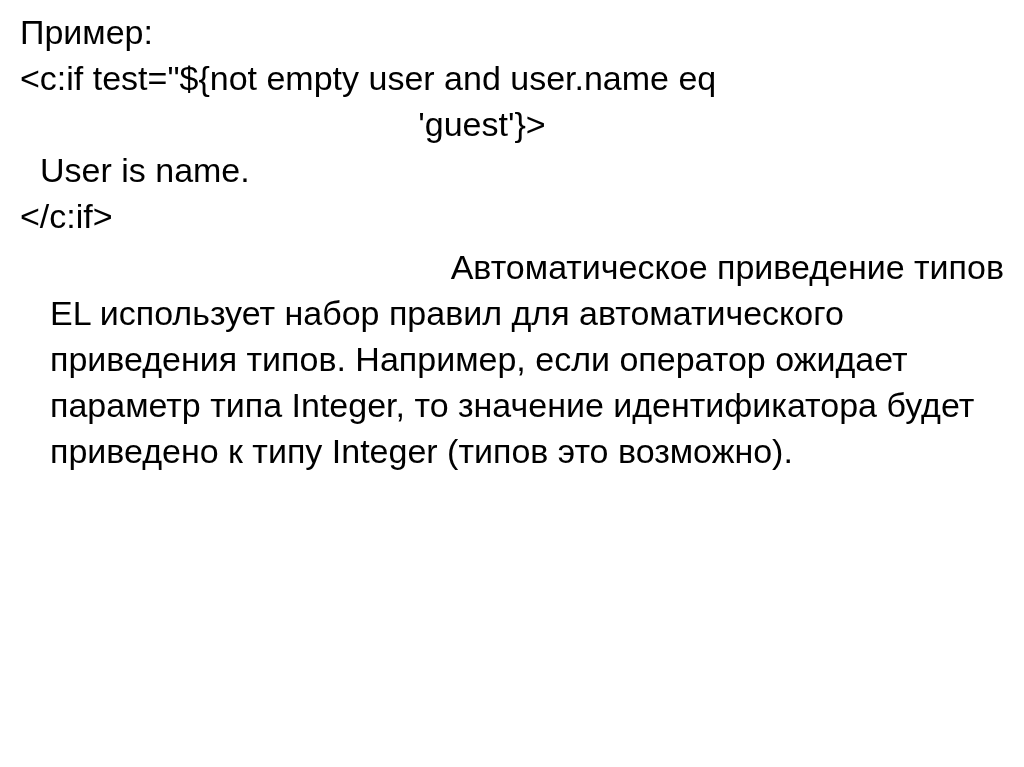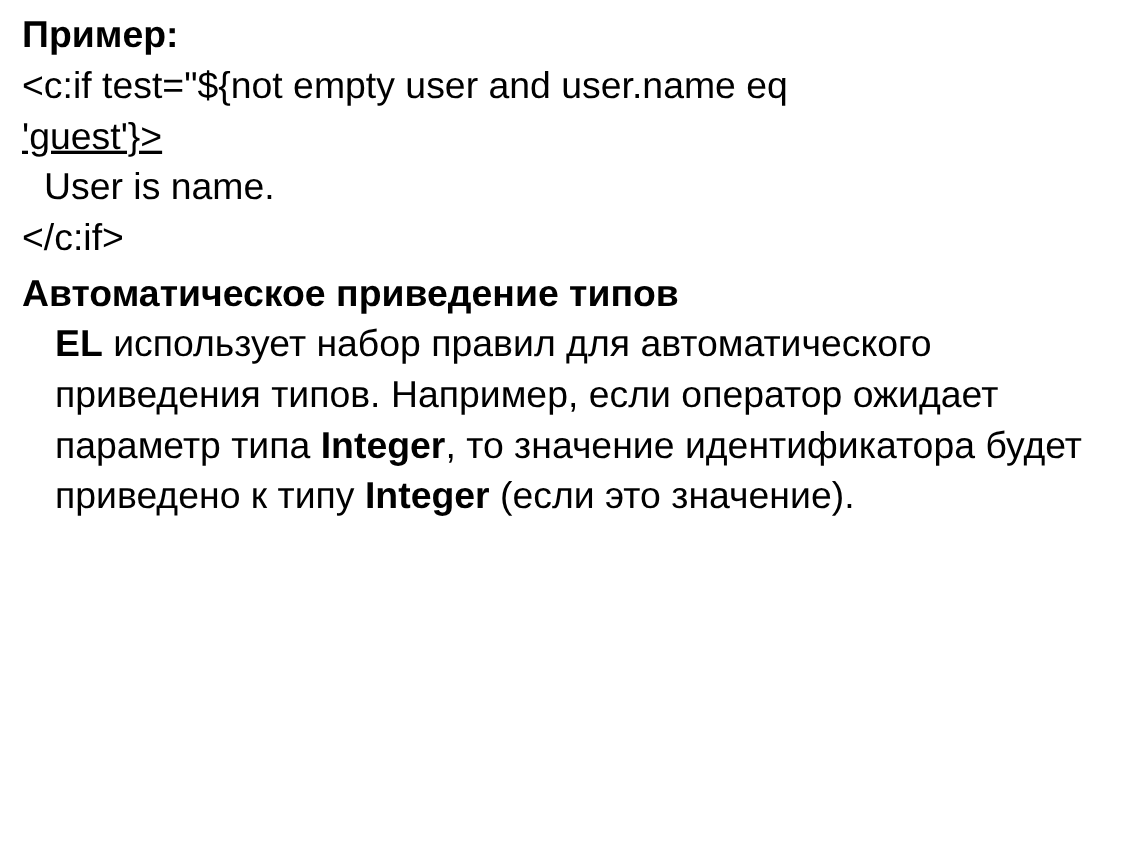--- a/index.html
+++ b/index.html
@@ -6,37 +6,37 @@
     margin: 0;
     padding: 10px 20px;
     font-family: Arial, Helvetica, sans-serif;
     font-size: 34px;
     color: #000;
     background: #fff;
     width: 1024px;
     box-sizing: border-box;
     line-height: 1.35;
   }
-  .bold { font-weight: bold; }
+  .bold { font-weight: normal; }
   .code-line { white-space: pre; }
-  .right-align { text-align: left; padding-right: 60px; text-decoration: underline; }
+  .right-align { text-align: center; padding-right: 60px; }
   .indent1 { padding-left: 20px; }
-  .center { text-align: left; }
+  .center { text-align: right; }
   .body-para { padding-left: 30px; padding-right: 10px; line-height: 1.35; }
 </style>
 </head>
 <body>
 
 <div class="bold">Пример:</div>
 
 <div class="code-line">&lt;c:if test="${not empty user and user.name eq</div>
 
 <div class="right-align">'guest'}&gt;</div>
 
 <div class="indent1">User is name.</div>
 
 <div class="code-line">&lt;/c:if&gt;</div>
 
 <div class="bold center" style="margin-top:6px;">Автоматическое приведение типов</div>
 
 <div class="body-para">
-  <span class="bold">EL</span><span> использует набор правил для автоматического приведения типов. Например, если оператор ожидает параметр типа </span><span class="bold">Integer</span><span>, то значение идентификатора будет приведено к типу </span><span class="bold">Integer</span><span> (если это значение).</span>
+  <span class="bold">EL</span><span> использует набор правил для автоматического приведения типов. Например, если оператор ожидает параметр типа </span><span class="bold">Integer</span><span>, то значение идентификатора будет приведено к типу </span><span class="bold">Integer</span><span> (типов это возможно).</span>
 </div>
 
 </body></html>

